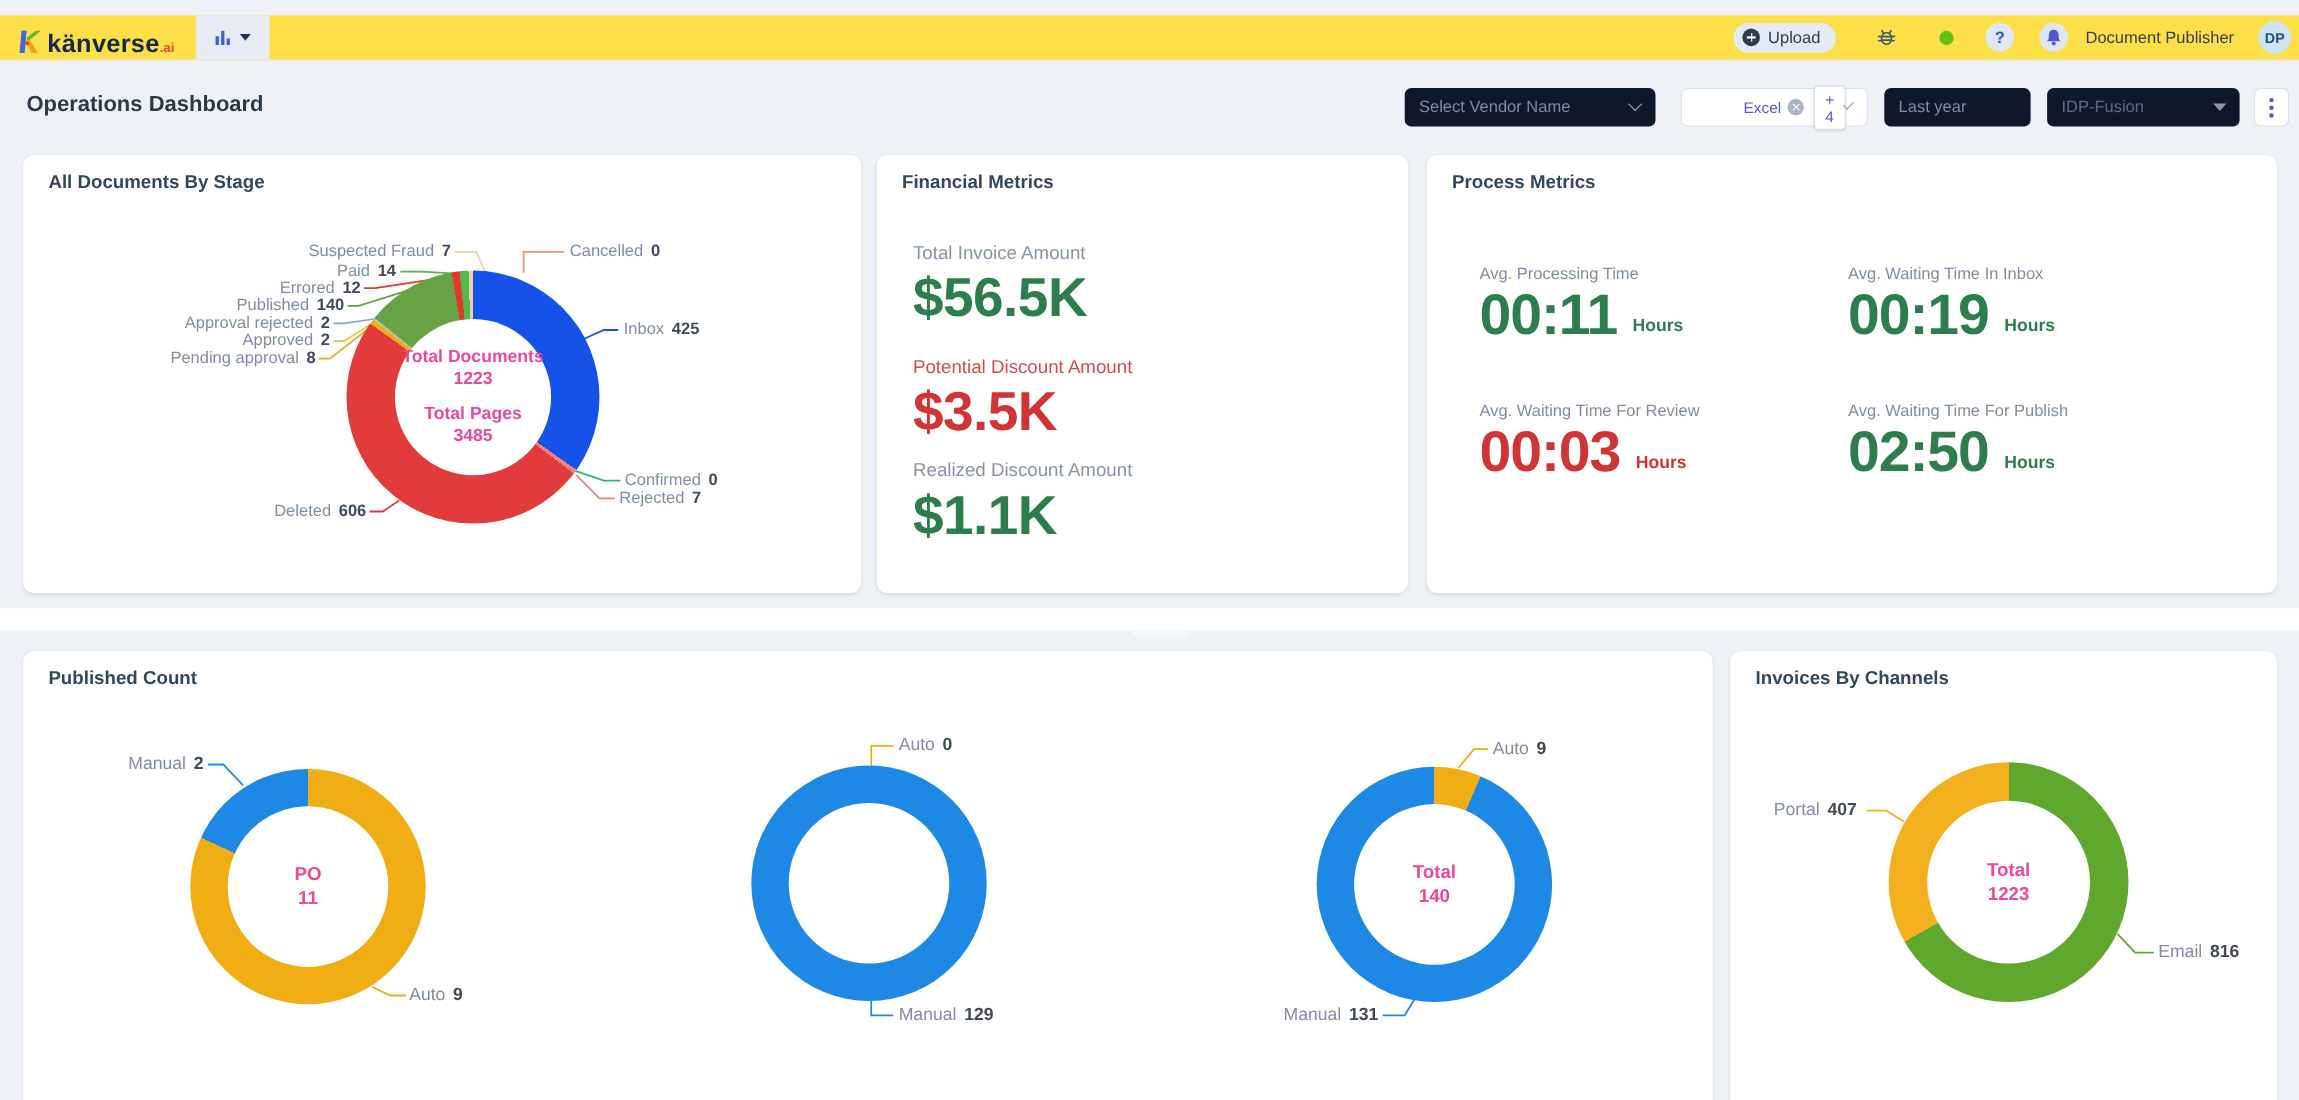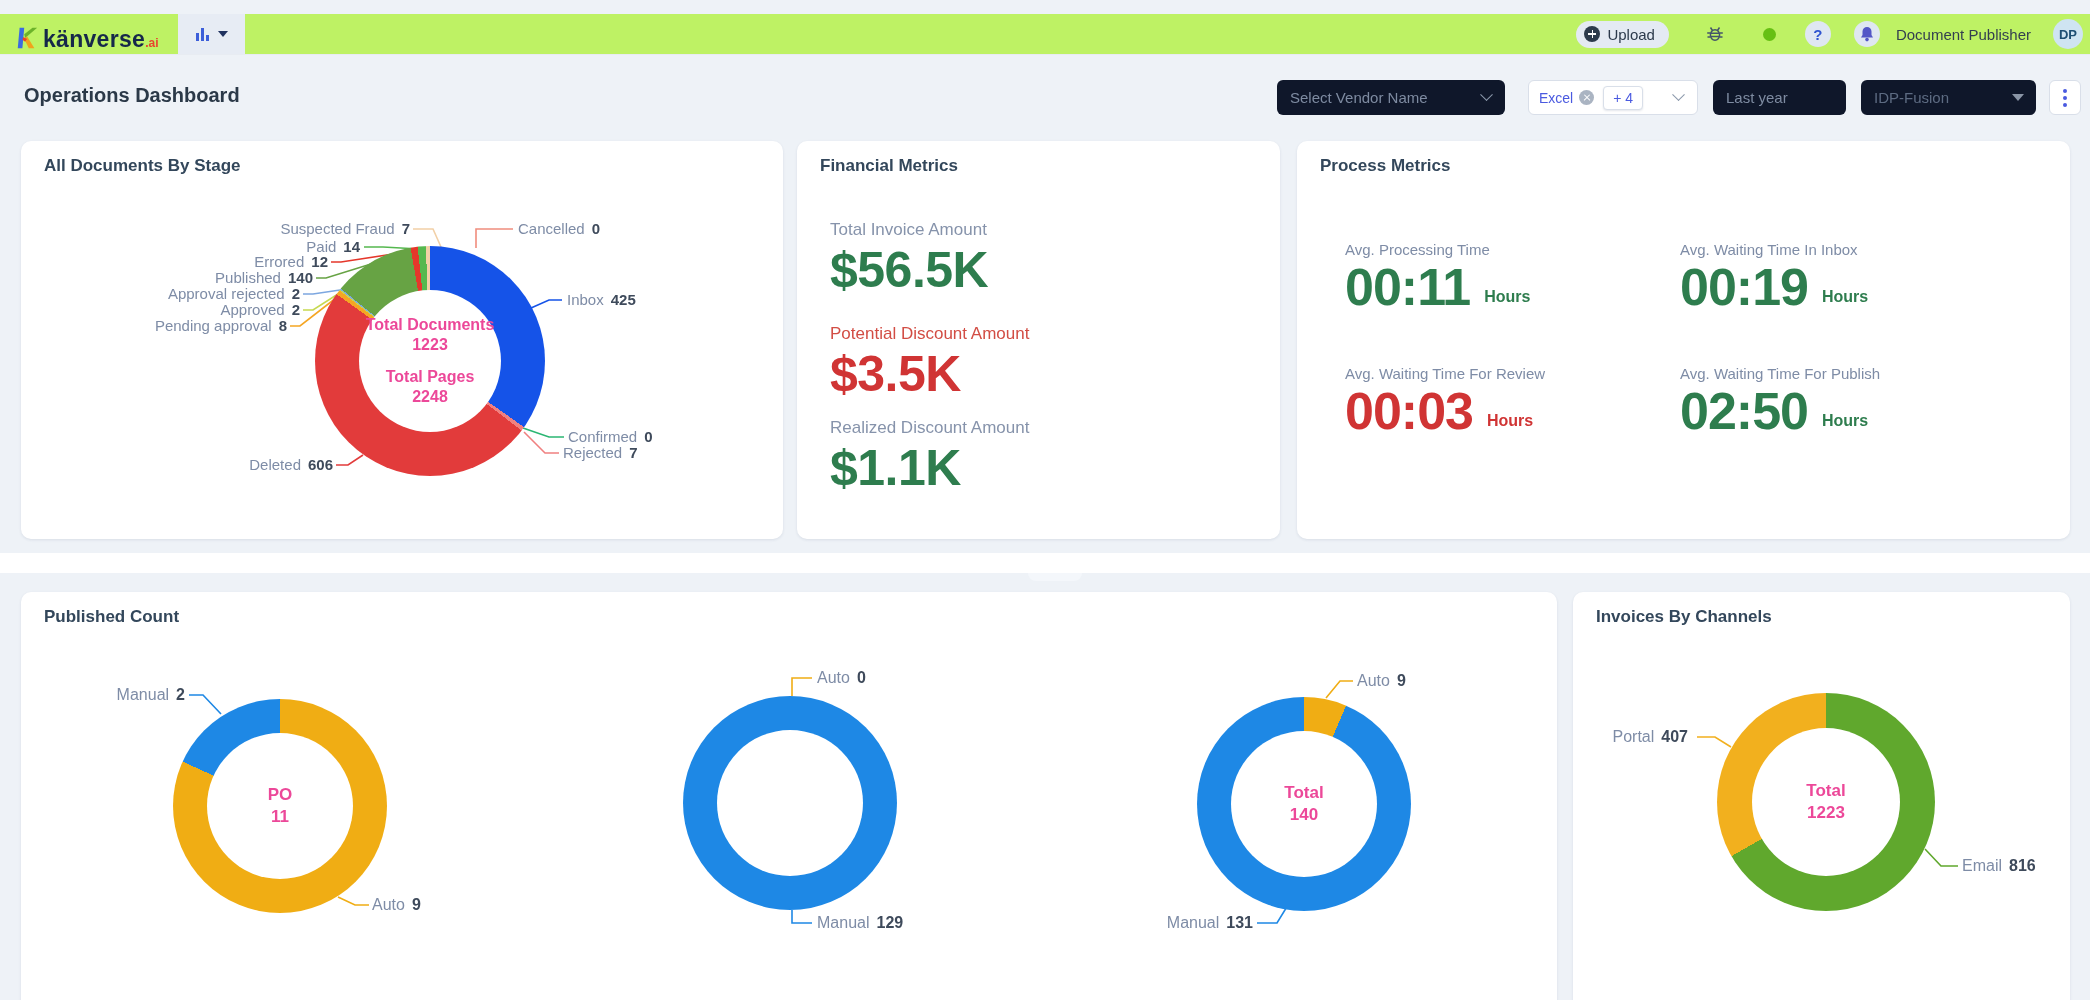--- a/index.html
+++ b/index.html
@@ -3,21 +3,21 @@
 <meta charset="utf-8">
 <style>
   html,body{margin:0;padding:0;}
   body{
     width:2090px;height:1000px;position:relative;overflow:hidden;
     background:#eef2f7;
     font-family:"Liberation Sans",sans-serif;
     -webkit-font-smoothing:antialiased;
   }
   
-  .navbar{position:absolute;top:14px;left:0;width:2090px;height:40px;background:#bef264;border-bottom:1px solid #e8ecf2;}
+  .navbar{position:absolute;top:14px;left:0;width:2090px;height:40px;background:#fde047;border-bottom:1px solid #e8ecf2;}
   .logo{position:absolute;left:15px;top:7px;display:flex;align-items:baseline;}
   .logo svg{position:relative;top:4px;}
   .brand{font-size:23px;font-weight:700;color:#16284a;letter-spacing:.3px;margin-left:4px;}
   .brand-suffix{font-size:12px;font-weight:700;color:#e8442e;}
   .nav-active-tab{position:absolute;left:178px;top:0;width:67px;height:40px;background:#e7ecf4;display:flex;align-items:center;justify-content:center;gap:7px;cursor:pointer;}
   .caret-down{width:0;height:0;border-left:5px solid transparent;border-right:5px solid transparent;border-top:6px solid #20325f;}
   .nav-links{position:absolute;left:263px;top:0;height:40px;display:flex;align-items:center;gap:30px;}
   .nav-link{font-size:15px;color:#6d7889;cursor:pointer;display:flex;align-items:center;gap:7px;}
   .nav-right{position:absolute;right:7px;top:0;height:40px;display:flex;align-items:center;}
   .upload-btn{height:27px;background:#e4eaf3;border-radius:14px;display:flex;align-items:center;padding:0 14px 0 8px;gap:7px;cursor:pointer;}
@@ -134,21 +134,21 @@
   </div>
 </div>
 
 <div class="page-title">Operations Dashboard</div>
 
 <div class="ctl ctl-gray" style="left:1277px;width:228px;">
   <span class="ctl-text">Select Vendor Name</span>
   <span class="chev"></span>
 </div>
 
-<div class="ctl ctl-white" style="left:1528px;width:170px;">
+<div class="ctl ctl-white" style="left:1528px;width:170px;padding-left:46px;">
   <span class="chip-excel">
     <span>Excel</span>
     <span class="x-circle"></span>
   </span>
   <span class="more-chip">+ 4</span>
   <span class="chev"></span>
 </div>
 
 <div class="ctl ctl-gray" style="left:1713px;width:133px;">
   <span class="ctl-text">Last year</span>
@@ -180,21 +180,21 @@
     <polyline points="543,296 528,296 502,287" stroke="#2bb673"></polyline>
     <polyline points="538,312 524,312 503,291" stroke="#f08080"></polyline>
     <polyline points="315,324 327,324 342,314" stroke="#e23b3b"></polyline>
   </svg>
   <div class="donut" style="left: 294px; top: 105px; width: 230px; height: 230px; --in: 44px; background: conic-gradient(rgb(21, 83, 232) 0deg, rgb(21, 83, 232) 125.102deg, rgb(240, 128, 128) 125.102deg, rgb(240, 128, 128) 127.163deg, rgb(226, 59, 59) 127.163deg, rgb(226, 59, 59) 305.544deg, rgb(245, 166, 35) 305.544deg, rgb(245, 166, 35) 307.899deg, rgb(198, 217, 79) 307.899deg, rgb(198, 217, 79) 308.487deg, rgb(125, 167, 224) 308.487deg, rgb(125, 167, 224) 309.076deg, rgb(103, 163, 68) 309.076deg, rgb(103, 163, 68) 350.286deg, rgb(229, 55, 43) 350.286deg, rgb(229, 55, 43) 353.818deg, rgb(85, 184, 79) 353.818deg, rgb(85, 184, 79) 357.939deg, rgb(242, 208, 167) 357.939deg, rgb(242, 208, 167) 360deg);"></div>
   <div class="donut-center" style="left:294px;top:105px;width:230px;height:230px;font-size:16px;line-height:20px;">
     <div>Total Documents</div>
     <div>1223</div>
     <div class="sp"></div>
     <div>Total Pages</div>
-    <div>2248</div>
+    <div>3485</div>
   </div>
   <div class="lbl ra" style="left:389px;top:79px"><span>Suspected Fraud</span><b>7</b></div>
   <div class="lbl" style="left:497px;top:79px"><span>Cancelled</span><b>0</b></div>
   <div class="lbl ra" style="left:339px;top:97px"><span>Paid</span><b>14</b></div>
   <div class="lbl ra" style="left:307px;top:112px"><span>Errored</span><b>12</b></div>
   <div class="lbl ra" style="left:292px;top:128px"><span>Published</span><b>140</b></div>
   <div class="lbl ra" style="left:279px;top:144px"><span>Approval rejected</span><b>2</b></div>
   <div class="lbl ra" style="left:279px;top:160px"><span>Approved</span><b>2</b></div>
   <div class="lbl ra" style="left:266px;top:176px"><span>Pending approval</span><b>8</b></div>
   <div class="lbl" style="left:546px;top:150px"><span>Inbox</span><b>425</b></div>

